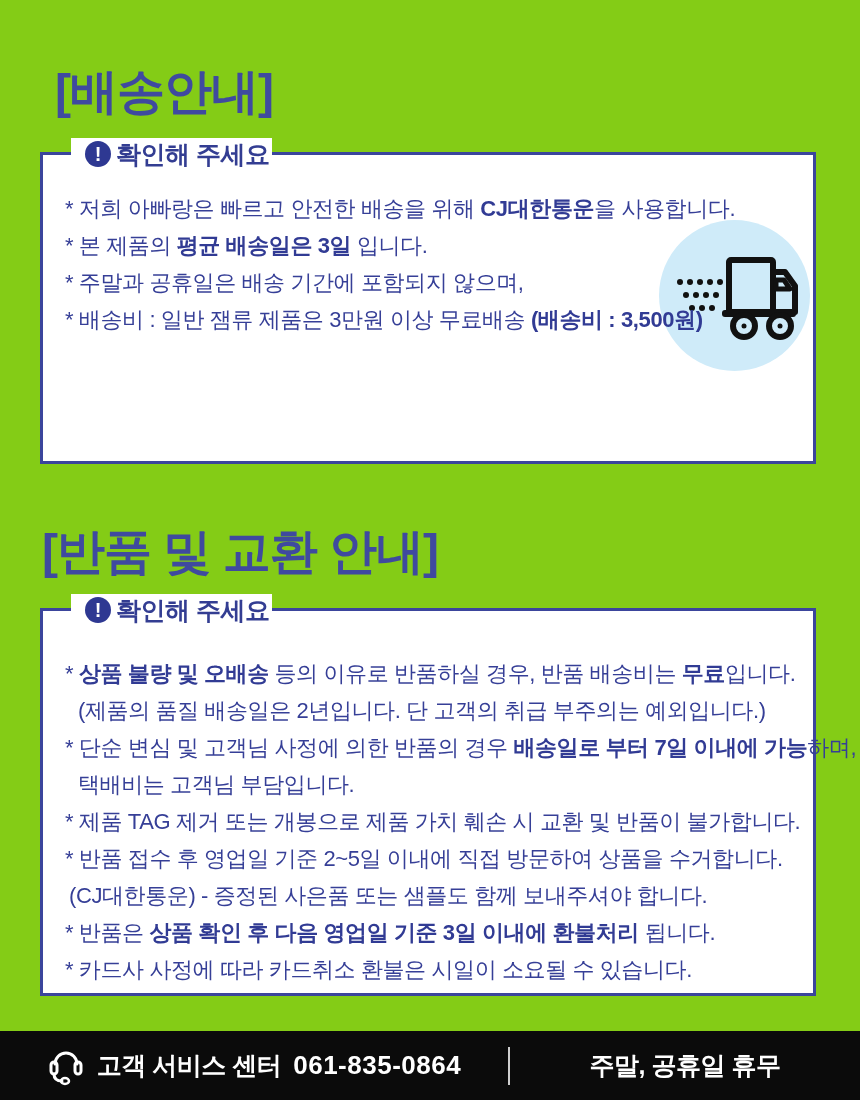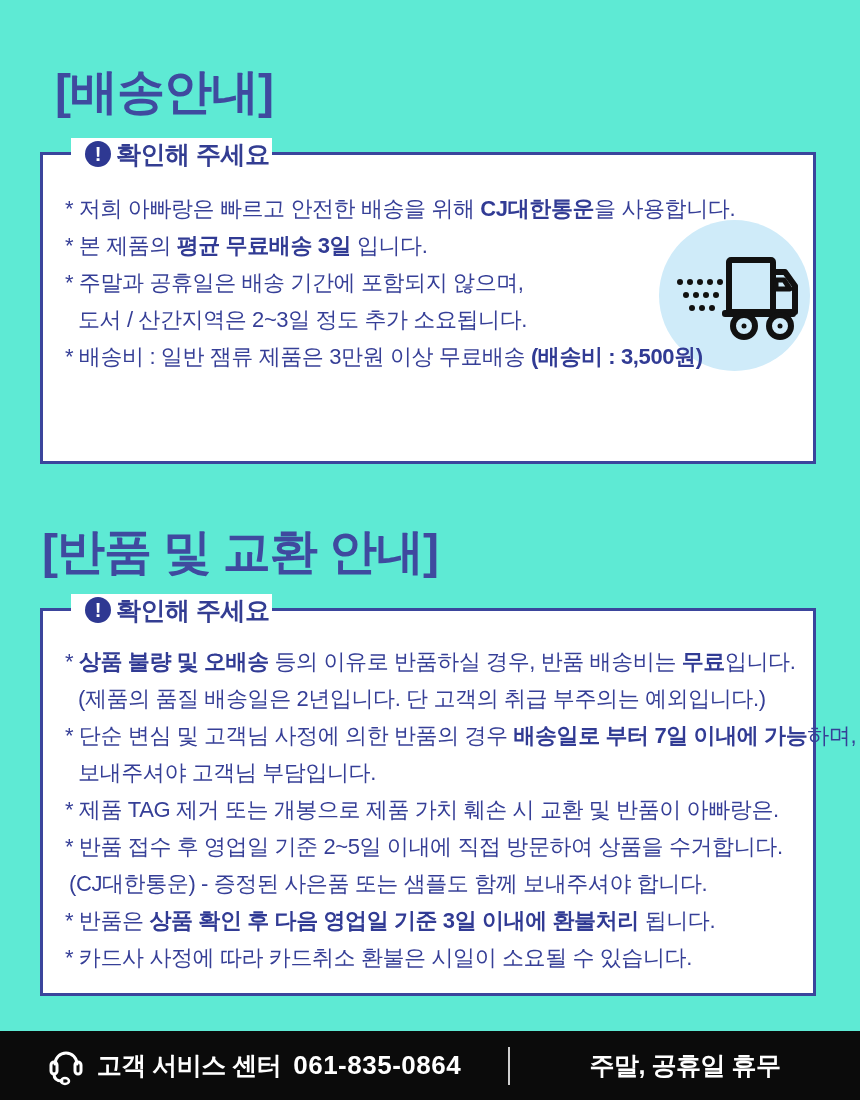--- a/index.html
+++ b/index.html
@@ -3,21 +3,21 @@
 <meta charset="utf-8">
 <style>
   * { margin: 0; padding: 0; box-sizing: border-box; }
   html, body { background: #ffffff; }
   body {
     font-family: "Liberation Sans", "DejaVu Sans", sans-serif;
     width: 860px; height: 1100px;
     position: relative;
     color: #363f97;
   }
-  .page { position: relative; width: 860px; height: 1100px; overflow: hidden; background: #5eead4; }
+  .page { position: relative; width: 860px; height: 1100px; overflow: hidden; background: #84cc16; }
 
   .main-title {
     position: absolute;
     font-size: 48px;
     font-weight: 800;
     color: #3f4a9f;
     letter-spacing: -1px;
     white-space: nowrap;
   }
   #title-shipping { top: 60px; left: 55px; }
@@ -60,21 +60,21 @@
   .legend-label {
     font-size: 25px;
     font-weight: 800;
     color: #333d92;
     white-space: nowrap;
     letter-spacing: -0.5px;
   }
 
   .box-content { position: relative; z-index: 1; }
   #box-shipping .box-content { padding: 35px 12px 0 22px; }
-  #box-returns  .box-content { padding: 32px 18px 0 22px; }
+  #box-returns  .box-content { padding: 44px 18px 0 22px; }
 
   .line {
     font-size: 22px;
     line-height: 37px;
     color: #363f97;
     letter-spacing: -0.4px;
     white-space: nowrap;
   }
   .line b { font-weight: 800; color: #313b94; }
   .indent-1 { padding-left: 13px; }
@@ -161,41 +161,40 @@
         <rect x="50" y="62" width="74" height="7" rx="3" fill="#111111"></rect>
         <circle cx="72" cy="78" r="11" fill="#cfebf9" stroke="#111111" stroke-width="6"></circle>
         <circle cx="72" cy="78" r="2.5" fill="#111111"></circle>
         <circle cx="108" cy="78" r="11" fill="#cfebf9" stroke="#111111" stroke-width="6"></circle>
         <circle cx="108" cy="78" r="2.5" fill="#111111"></circle>
       </svg>
     </div>
 
     <div class="box-content">
       <p class="line"><span>* 저희 아빠랑은 빠르고 안전한 배송을 위해 </span><b>CJ대한통운</b><span>을 사용합니다.</span></p>
-      <p class="line"><span>* 본 제품의 </span><b>평균 무료배송 3일</b><span> 입니다.</span></p>
+      <p class="line"><span>* 본 제품의 </span><b>평균 배송일은 3일</b><span> 입니다.</span></p>
       <p class="line"><span>* 주말과 공휴일은 배송 기간에 포함되지 않으며,</span></p>
-      <p class="line indent-1"><span>도서 / 산간지역은 2~3일 정도 추가 소요됩니다.</span></p>
       <p class="line"><span>* 배송비  : 일반 잼류 제품은 3만원 이상 무료배송 </span><b>(배송비 : 3,500원)</b></p>
     </div>
   </section>
 
   <h1 class="main-title" id="title-returns">[반품 및 교환 안내]</h1>
 
   <section class="notice-box" id="box-returns">
     <div class="legend">
       <span class="excl-icon">!</span>
       <span class="legend-label">확인해 주세요</span>
     </div>
 
     <div class="box-content">
       <p class="line"><span>* </span><b>상품 불량 및 오배송</b><span> 등의 이유로 반품하실 경우, 반품 배송비는 </span><b>무료</b><span>입니다.</span></p>
       <p class="line indent-1"><span>(제품의 품질 배송일은 2년입니다. 단 고객의 취급 부주의는 예외입니다.)</span></p>
       <p class="line"><span>* 단순 변심 및 고객님 사정에 의한 반품의 경우 </span><b>배송일로 부터 7일 이내에 가능</b><span>하며,</span></p>
-      <p class="line indent-1"><span>보내주셔야 고객님 부담입니다.</span></p>
-      <p class="line"><span>* 제품 TAG 제거 또는 개봉으로 제품 가치 훼손 시 교환 및 반품이 아빠랑은.</span></p>
+      <p class="line indent-1"><span>택배비는 고객님 부담입니다.</span></p>
+      <p class="line"><span>* 제품 TAG 제거 또는 개봉으로 제품 가치 훼손 시 교환 및 반품이 불가합니다.</span></p>
       <p class="line"><span>* 반품 접수 후 영업일 기준 2~5일 이내에 직접 방문하여 상품을 수거합니다.</span></p>
       <p class="line indent-neg"><span>(CJ대한통운)  - 증정된 사은품 또는 샘플도 함께 보내주셔야 합니다.</span></p>
       <p class="line"><span>* 반품은 </span><b>상품 확인 후 다음 영업일  기준 3일 이내에 환불처리</b><span> 됩니다.</span></p>
       <p class="line"><span>* 카드사 사정에 따라 카드취소 환불은 시일이 소요될 수 있습니다.</span></p>
     </div>
   </section>
 
   <footer class="footer-bar">
     <div class="footer-left">
       <svg width="38" height="40" viewBox="0 0 38 40">

